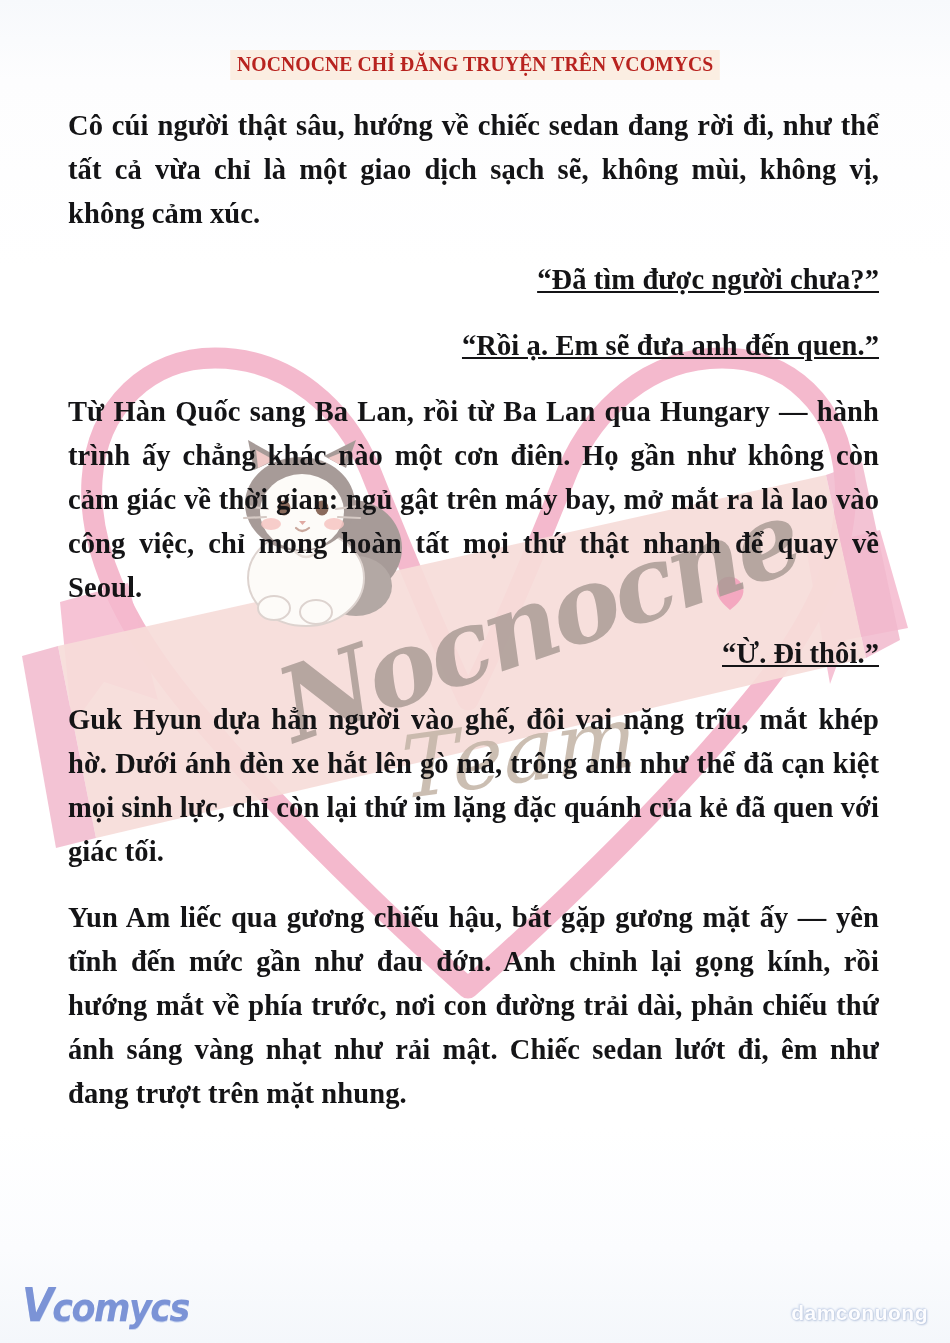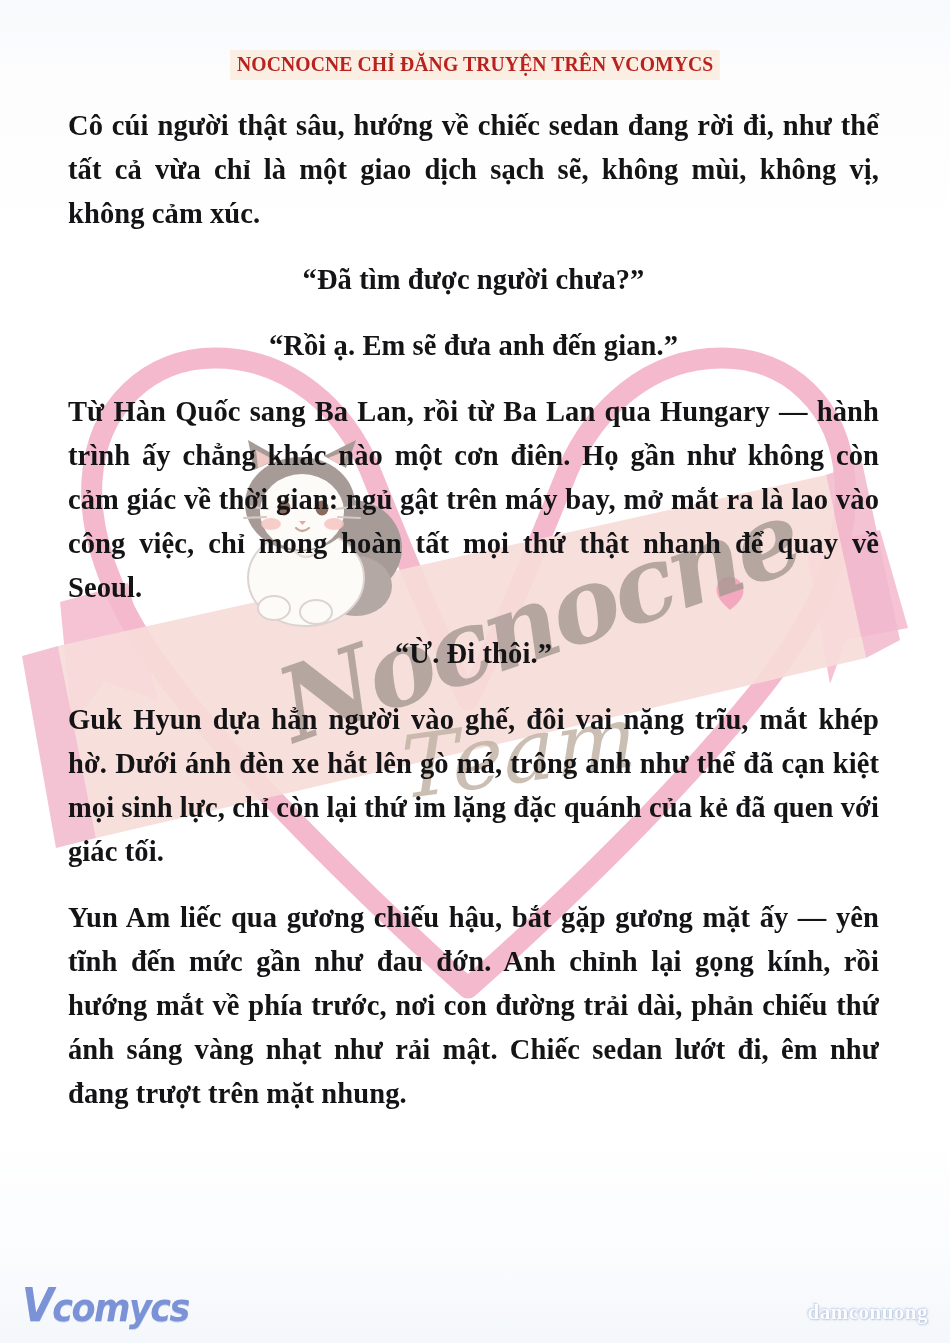--- a/index.html
+++ b/index.html
@@ -105,21 +105,21 @@
     color: #141416;
     font-family: "Liberation Serif", serif;
     font-size: 28.5px;
     line-height: 44px;
     text-align: justify;
     margin: 0 4px 22px 0;
     font-weight: 600;
     letter-spacing: 0.1px;
   }
   .para:last-child { margin-bottom: 0; }
-  .para.nojustify { text-align: center; }
+  .para.nojustify { text-align: right; text-decoration: underline; }
 
   
   .footer-logo {
     position: absolute;
     left: 22px;
     bottom: 14px;
     z-index: 4;
     font-family: "DejaVu Sans", sans-serif;
     font-weight: bold;
     font-style: italic;
@@ -130,21 +130,21 @@
     transform: scaleY(1.12);
     user-select: none;
   }
   .footer-logo .v { font-size: 41px; }
 
   .footer-tag {
     position: absolute;
     right: 22px;
     bottom: 18px;
     z-index: 4;
-    font-family: Liberation Serif, serif;
+    font-family: Liberation Sans, sans-serif;
     font-weight: bold;
     font-size: 21px;
     letter-spacing: 0.5px;
     color: #fdfdff;
     text-shadow:
        0 0 1px #aebdd8,
        1px 1px 2px #b9c6de,
       -1px -1px 2px #cbd6ea;
     user-select: none;
   }
@@ -227,21 +227,21 @@
       <path d="M 96 112 q 14 18 28 0" fill="none" stroke="#e6ddd8" stroke-width="2.5"></path>
     </svg>
 
     <div class="wm-script wm-nocnocne">Nocnocne</div>
     <div class="wm-script wm-team">Team</div>
   </div>
 
   <div class="content">
     <p class="para">Cô cúi người thật sâu, hướng về chiếc sedan đang rời đi, như thể tất cả vừa chỉ là một giao dịch sạch sẽ, không mùi, không vị, không cảm xúc.</p>
     <p class="para nojustify">“Đã tìm được người chưa?”</p>
-    <p class="para nojustify">“Rồi ạ. Em sẽ đưa anh đến gian.”</p>
+    <p class="para nojustify">“Rồi ạ. Em sẽ đưa anh đến quen.”</p>
     <p class="para">Từ Hàn Quốc sang Ba Lan, rồi từ Ba Lan qua Hungary — hành trình ấy chẳng khác nào một cơn điên. Họ gần như không còn cảm giác về thời gian: ngủ gật trên máy bay, mở mắt ra là lao vào công việc, chỉ mong hoàn tất mọi thứ thật nhanh để quay về Seoul.</p>
     <p class="para nojustify">“Ừ. Đi thôi.”</p>
     <p class="para">Guk Hyun dựa hẳn người vào ghế, đôi vai nặng trĩu, mắt khép hờ. Dưới ánh đèn xe hắt lên gò má, trông anh như thể đã cạn kiệt mọi sinh lực, chỉ còn lại thứ im lặng đặc quánh của kẻ đã quen với giác tối.</p>
     <p class="para">Yun Am liếc qua gương chiếu hậu, bắt gặp gương mặt ấy — yên tĩnh đến mức gần như đau đớn. Anh chỉnh lại gọng kính, rồi hướng mắt về phía trước, nơi con đường trải dài, phản chiếu thứ ánh sáng vàng nhạt như rải mật. Chiếc sedan lướt đi, êm như đang trượt trên mặt nhung.</p>
   </div>
 
   <div class="footer-logo"><span class="v">V</span><span>comycs</span></div>
 
   <div class="footer-tag">damconuong</div>
 

